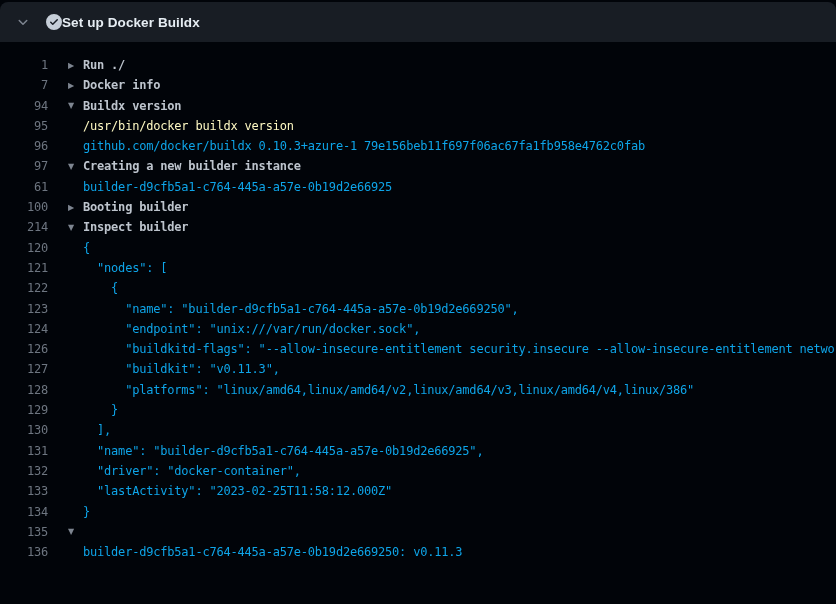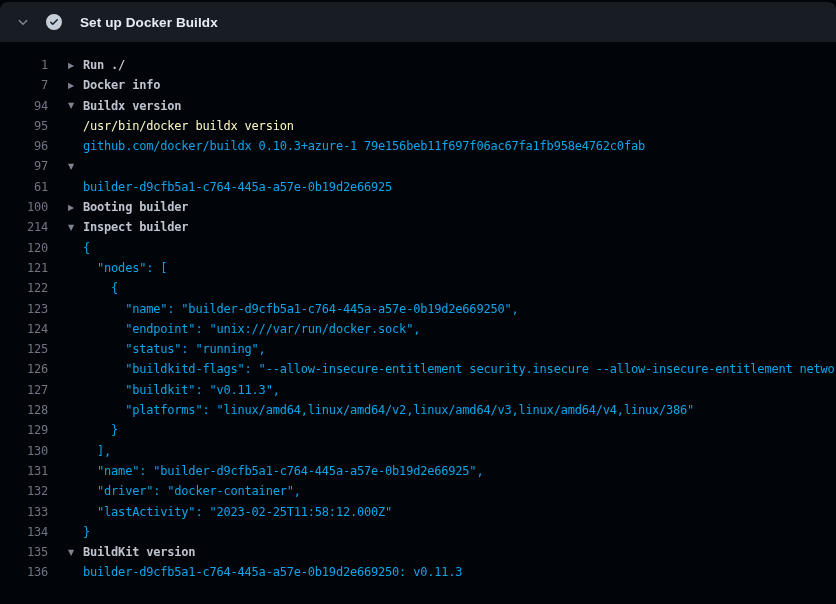--- a/index.html
+++ b/index.html
@@ -24,21 +24,21 @@
     display:flex; align-items:center; justify-content:center;
     color:#7d8590;
     flex:0 0 auto;
   }
   .status-icon {
     width:16px; height:16px;
     margin-left:16px;
     flex:0 0 auto;
   }
   .step-title {
-    margin-left:18px;
+    margin-left:0;
     font-family:"Liberation Sans","DejaVu Sans",sans-serif;
     font-size:13.5px;
     font-weight:600;
     color:#e6edf3;
     letter-spacing:.1px;
   }
   
   .log {
     padding-top:13px;
     font-size:12px;
@@ -89,34 +89,33 @@
   </span>
   <span class="step-title">Set up Docker Buildx</span>
 </div>
 
 <div class="log" id="log">
     <div class="line t-group"><span class="num">1</span><span class="gap"></span><span class="tog">▶</span><span class="txt">Run ./</span></div>
     <div class="line t-group"><span class="num">7</span><span class="gap"></span><span class="tog">▶</span><span class="txt">Docker info</span></div>
     <div class="line t-group"><span class="num">94</span><span class="gap"></span><span class="tog">▼</span><span class="txt">Buildx version</span></div>
     <div class="line t-cmd"><span class="num">95</span><span class="gap"></span><span class="tog"></span><span class="txt">/usr/bin/docker buildx version</span></div>
     <div class="line t-out"><span class="num">96</span><span class="gap"></span><span class="tog"></span><span class="txt">github.com/docker/buildx 0.10.3+azure-1 79e156beb11f697f06ac67fa1fb958e4762c0fab</span></div>
-    <div class="line t-group"><span class="num">97</span><span class="gap"></span><span class="tog">▼</span></div>
+    <div class="line t-group"><span class="num">97</span><span class="gap"></span><span class="tog">▼</span><span class="txt">Creating a new builder instance</span></div>
     <div class="line t-out"><span class="num">61</span><span class="gap"></span><span class="tog"></span><span class="txt">builder-d9cfb5a1-c764-445a-a57e-0b19d2e66925</span></div>
     <div class="line t-group"><span class="num">100</span><span class="gap"></span><span class="tog">▶</span><span class="txt">Booting builder</span></div>
     <div class="line t-group"><span class="num">214</span><span class="gap"></span><span class="tog">▼</span><span class="txt">Inspect builder</span></div>
     <div class="line t-out"><span class="num">120</span><span class="gap"></span><span class="tog"></span><span class="txt">{</span></div>
     <div class="line t-out"><span class="num">121</span><span class="gap"></span><span class="tog"></span><span class="txt">  "nodes": [</span></div>
     <div class="line t-out"><span class="num">122</span><span class="gap"></span><span class="tog"></span><span class="txt">    {</span></div>
     <div class="line t-out"><span class="num">123</span><span class="gap"></span><span class="tog"></span><span class="txt">      "name": "builder-d9cfb5a1-c764-445a-a57e-0b19d2e669250",</span></div>
     <div class="line t-out"><span class="num">124</span><span class="gap"></span><span class="tog"></span><span class="txt">      "endpoint": "unix:///var/run/docker.sock",</span></div>
-    <div class="line t-out"><span class="num">125</span><span class="gap"></span><span class="tog"></span><span class="txt">      "status": "running",</span></div>
     <div class="line t-out"><span class="num">126</span><span class="gap"></span><span class="tog"></span><span class="txt">      "buildkitd-flags": "--allow-insecure-entitlement security.insecure --allow-insecure-entitlement network.host",</span></div>
     <div class="line t-out"><span class="num">127</span><span class="gap"></span><span class="tog"></span><span class="txt">      "buildkit": "v0.11.3",</span></div>
     <div class="line t-out"><span class="num">128</span><span class="gap"></span><span class="tog"></span><span class="txt">      "platforms": "linux/amd64,linux/amd64/v2,linux/amd64/v3,linux/amd64/v4,linux/386"</span></div>
     <div class="line t-out"><span class="num">129</span><span class="gap"></span><span class="tog"></span><span class="txt">    }</span></div>
     <div class="line t-out"><span class="num">130</span><span class="gap"></span><span class="tog"></span><span class="txt">  ],</span></div>
     <div class="line t-out"><span class="num">131</span><span class="gap"></span><span class="tog"></span><span class="txt">  "name": "builder-d9cfb5a1-c764-445a-a57e-0b19d2e66925",</span></div>
     <div class="line t-out"><span class="num">132</span><span class="gap"></span><span class="tog"></span><span class="txt">  "driver": "docker-container",</span></div>
     <div class="line t-out"><span class="num">133</span><span class="gap"></span><span class="tog"></span><span class="txt">  "lastActivity": "2023-02-25T11:58:12.000Z"</span></div>
     <div class="line t-out"><span class="num">134</span><span class="gap"></span><span class="tog"></span><span class="txt">}</span></div>
-    <div class="line t-group"><span class="num">135</span><span class="gap"></span><span class="tog">▼</span><span class="txt">BuildKit version</span></div>
+    <div class="line t-group"><span class="num">135</span><span class="gap"></span><span class="tog">▼</span></div>
     <div class="line t-out"><span class="num">136</span><span class="gap"></span><span class="tog"></span><span class="txt">builder-d9cfb5a1-c764-445a-a57e-0b19d2e669250: v0.11.3</span></div>
   </div>
 
 </body></html>

